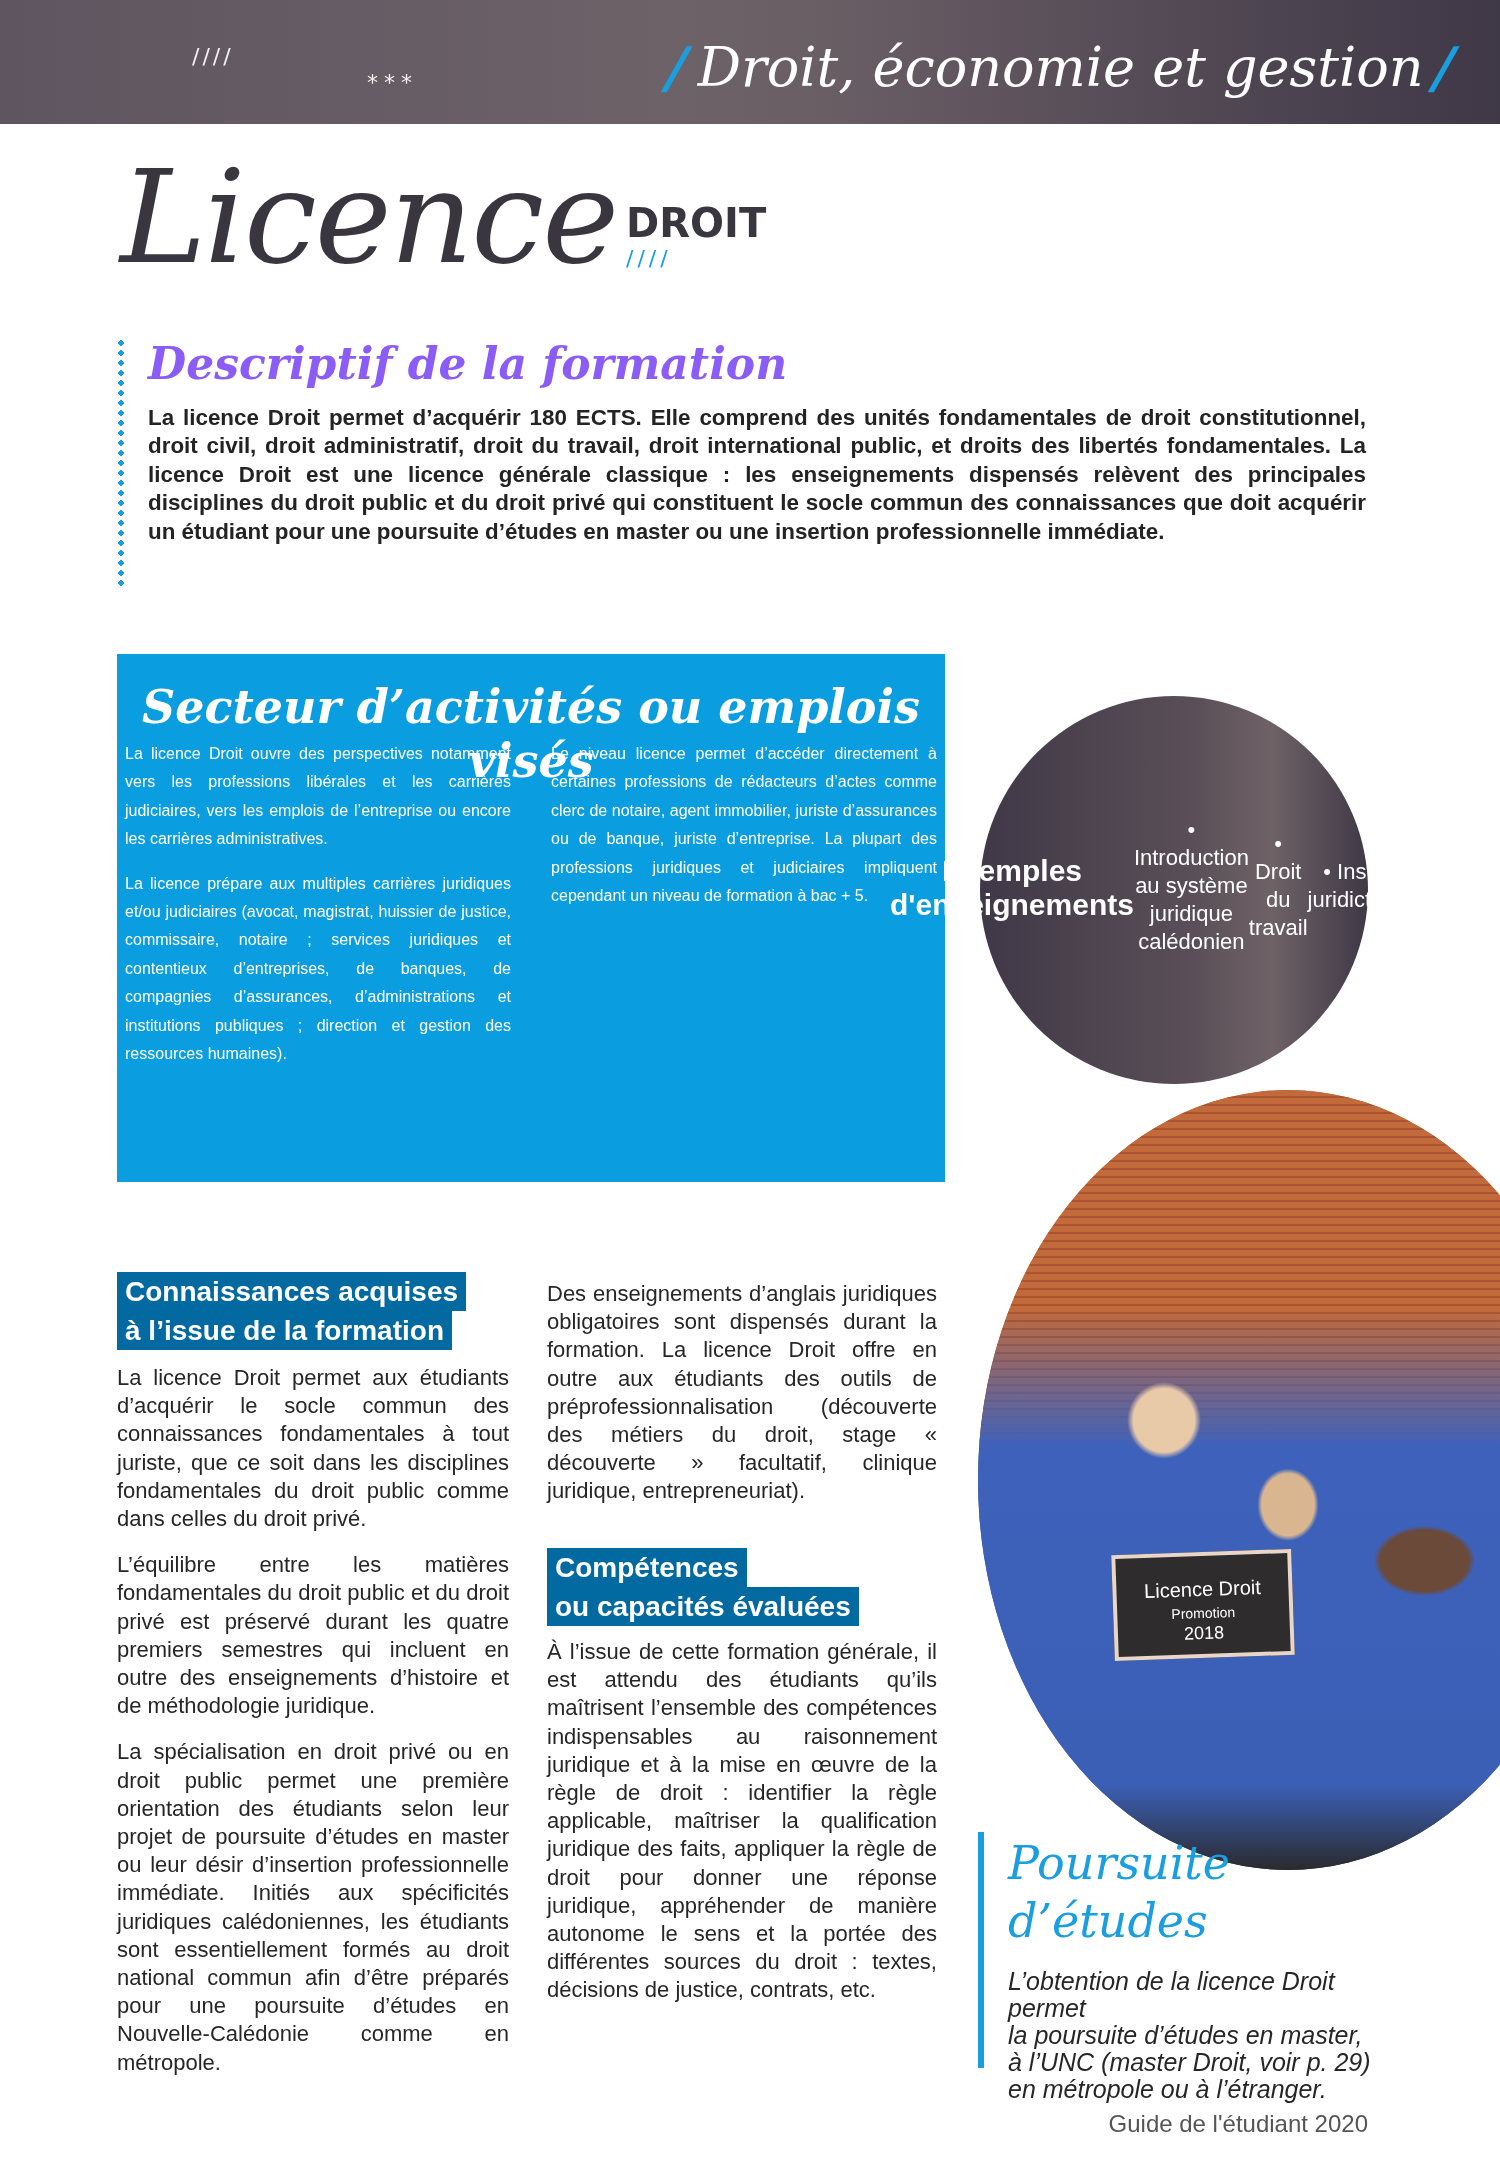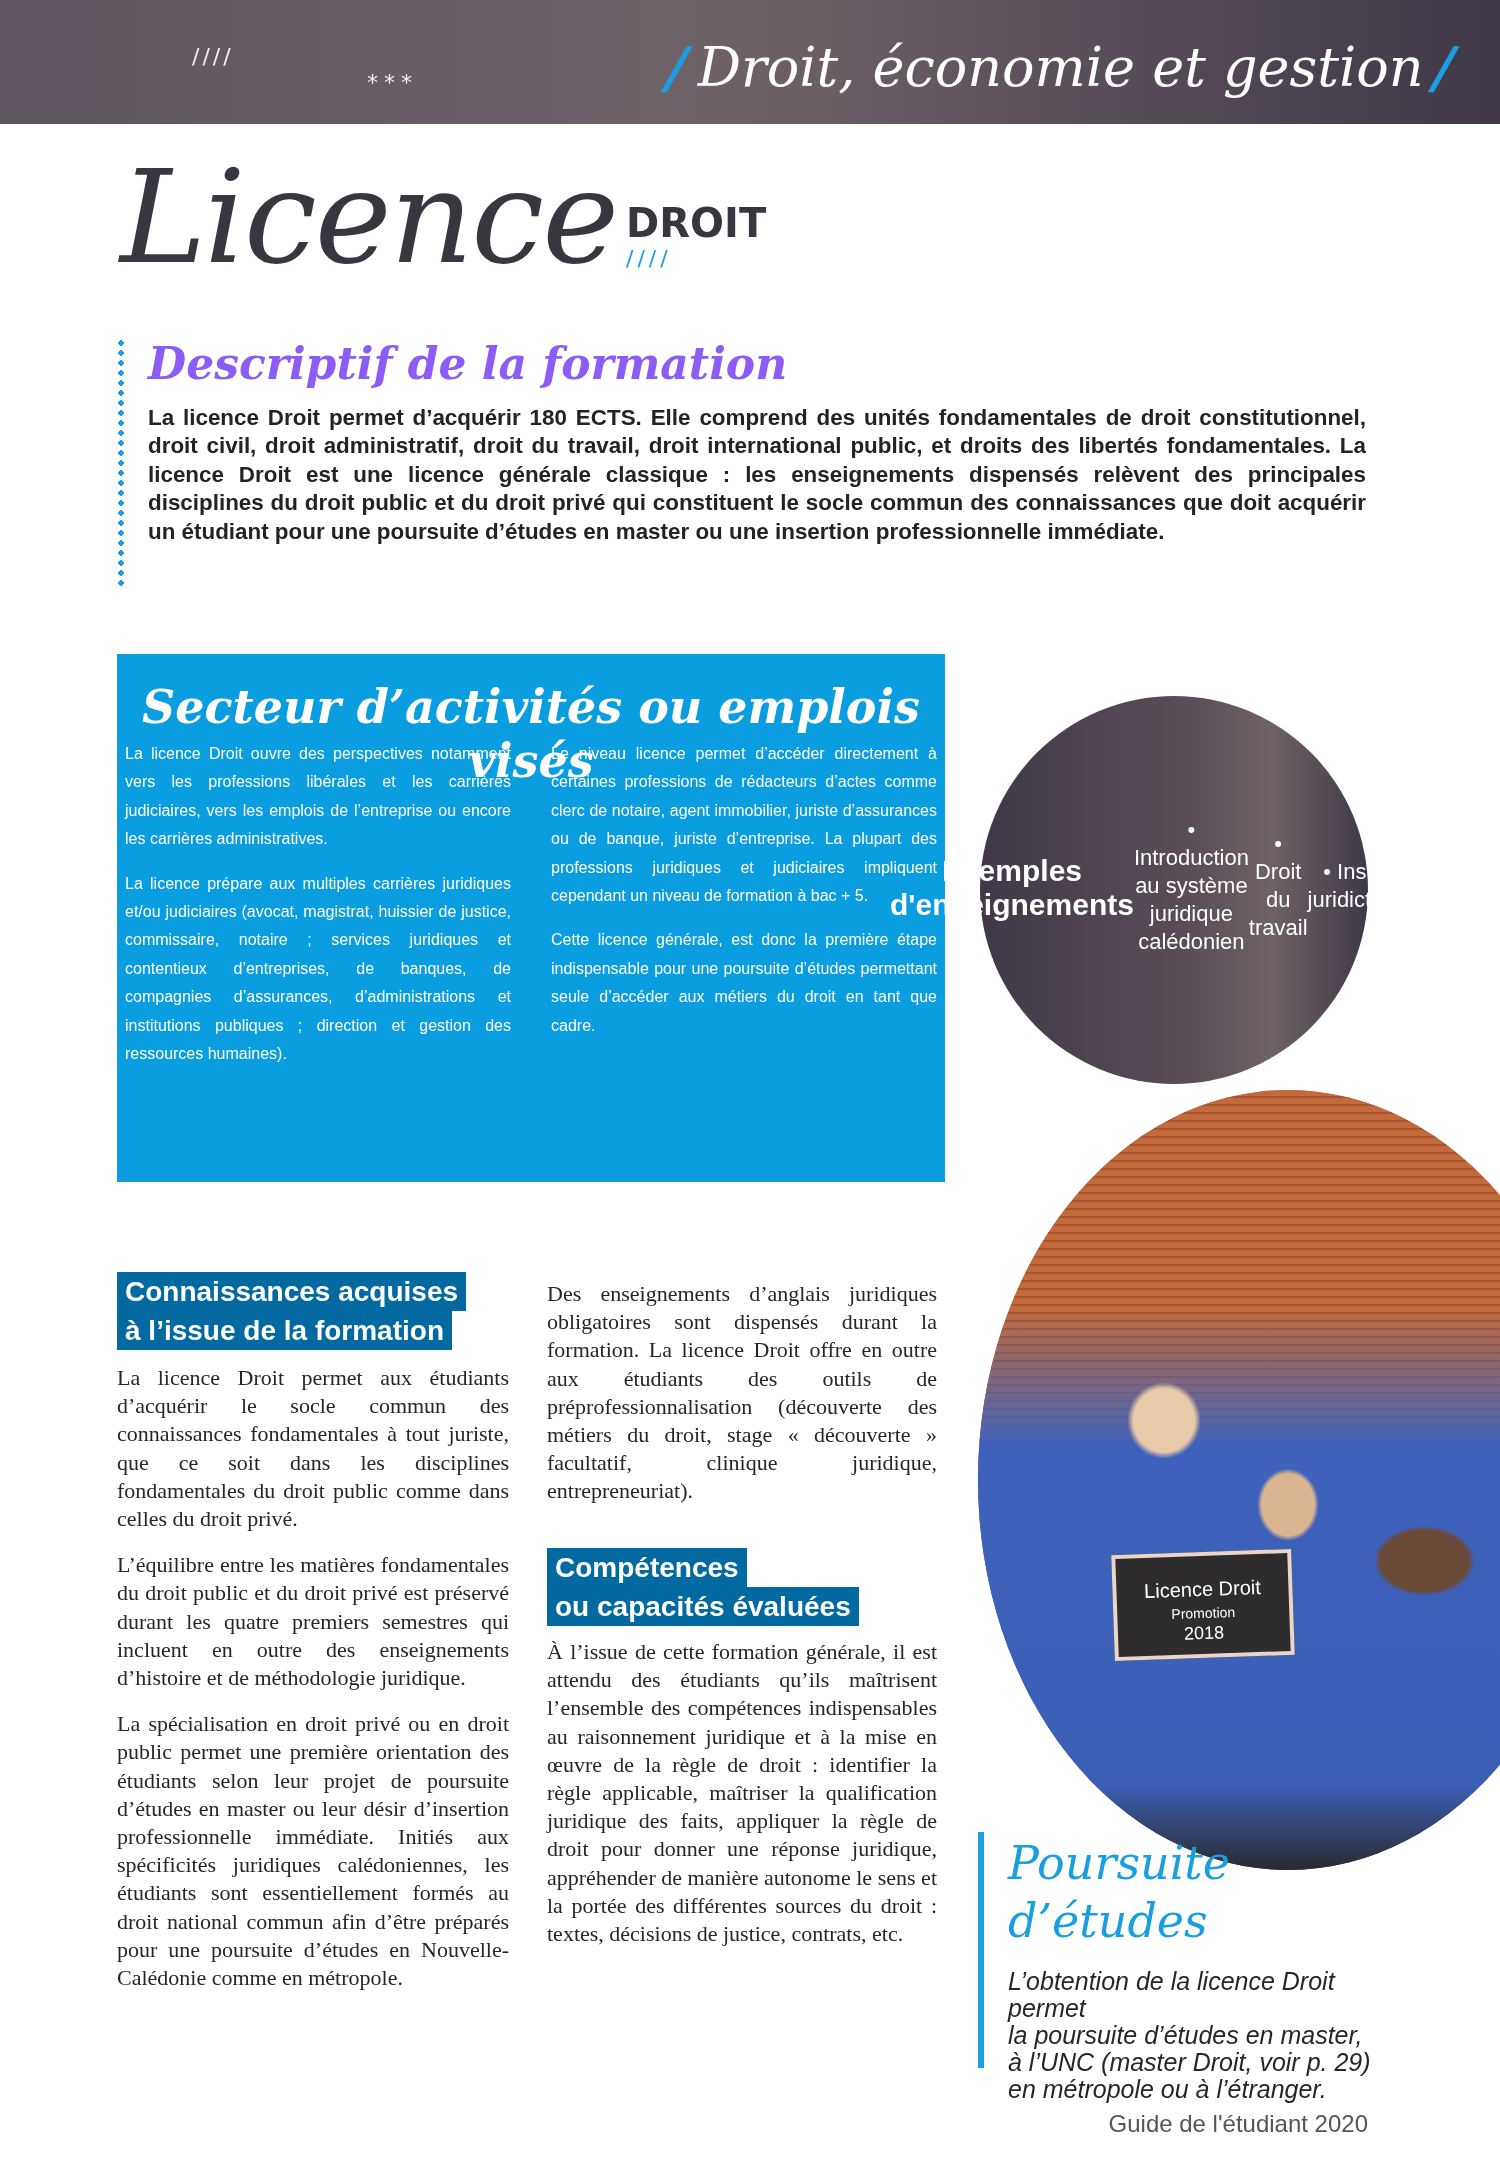--- a/index.html
+++ b/index.html
@@ -60,21 +60,21 @@
                 linear-gradient(180deg, transparent 0%, #3e62bb 25%, #3b5fb5 85%, #2a2a2e 100%); }
   .photo-sign { position: absolute; left: 135px; top: 462px; width: 180px; height: 106px; background: #2e2c2c; border: 4px solid #e9d6c8; transform: rotate(-2deg);
     color: #fff; text-align: center; font-family: "Liberation Sans", sans-serif; }
   .photo-sign .l1 { font-size: 20px; margin-top: 22px; }
   .photo-sign .l2 { font-size: 14px; margin-top: 4px; }
   .photo-sign .l3 { font-size: 18px; margin-top: 2px; }
 
   
   .label-block { position: absolute; font-family: "Liberation Sans", sans-serif; font-weight: bold; font-size: 28px; line-height: 35px; color: #fff; }
   .label-block span { background: #0369a1; padding: 2px 8px; display: inline-block; }
-  .col-text { position: absolute; font-family: Liberation Serif, serif; font-size: 22px; line-height: 28.2px; text-align: justify; color: #262626; }
+  .col-text { position: absolute; font-family: Liberation Sans, sans-serif; font-size: 22px; line-height: 28.2px; text-align: justify; color: #262626; }
   .col-text p { margin-bottom: 18px; }
 
   
   .poursuite-rule { position: absolute; left: 978px; top: 1832px; width: 6px; height: 236px; background: #1a9ee0; }
   .poursuite-heading { position: absolute; left: 1008px; top: 1834px; color: #1a9ee0; font-family: "DejaVu Serif", serif; font-style: italic; font-size: 46px; line-height: 58px; }
   .poursuite-body { position: absolute; left: 1008px; top: 1968px; width: 370px; font-family: "Liberation Sans", sans-serif; font-style: italic; font-size: 25px; line-height: 27px; color: #262626; }
   .footer { position: absolute; right: 132px; top: 2110px; font-family: "Liberation Sans", sans-serif; font-size: 24px; color: #555; }
 </style>
 </head>
 <body>
@@ -98,21 +98,20 @@
 <p class="desc-body">La licence Droit permet d’acquérir 180 ECTS. Elle comprend des unités fondamentales de droit constitutionnel, droit civil, droit administratif, droit du travail, droit international public, et droits des libertés fondamentales. La licence Droit est une licence générale classique : les enseignements dispensés relèvent des principales disciplines du droit public et du droit privé qui constituent le socle commun des connaissances que doit acquérir un étudiant pour une poursuite d’études en master ou une insertion professionnelle immédiate.</p>
 
 <div class="sector-box">
   <h2 class="sector-heading">Secteur d’activités ou emplois visés</h2>
   <div class="sector-col left">
     <p>La licence Droit ouvre des perspectives notamment vers les professions libérales et les carrières judiciaires, vers les emplois de l’entreprise ou encore les carrières administratives.</p>
     <p>La licence prépare aux multiples carrières juridiques et/ou judiciaires (avocat, magistrat, huissier de justice, commissaire, notaire ; services juridiques et contentieux d’entreprises, de banques, de compagnies d’assurances, d’administrations et institutions publiques ; direction et gestion des ressources humaines).</p>
   </div>
   <div class="sector-col right">
     <p>Le niveau licence permet d’accéder directement à certaines professions de rédacteurs d’actes comme clerc de notaire, agent immobilier, juriste d’assurances ou de banque, juriste d’entreprise. La plupart des professions juridiques et judiciaires impliquent cependant un niveau de formation à bac + 5.</p>
-    <p>Cette licence générale, est donc la première étape indispensable pour une poursuite d’études permettant seule d’accéder aux métiers du droit en tant que cadre.</p>
   </div>
 </div>
 
 <div class="photo">
   <div class="photo-wall"></div>
   <div class="photo-crowd"></div>
   <div class="photo-sign">
     <div class="l1">Licence Droit</div>
     <div class="l2">Promotion</div>
     <div class="l3">2018</div>

